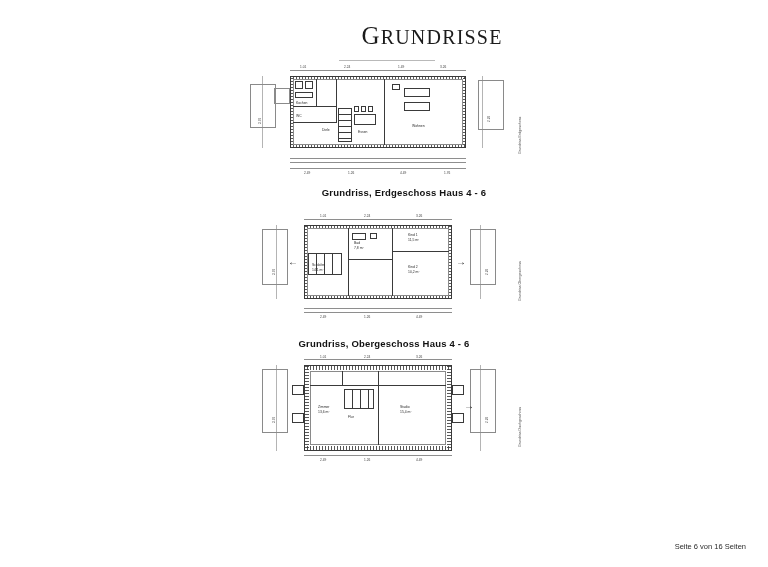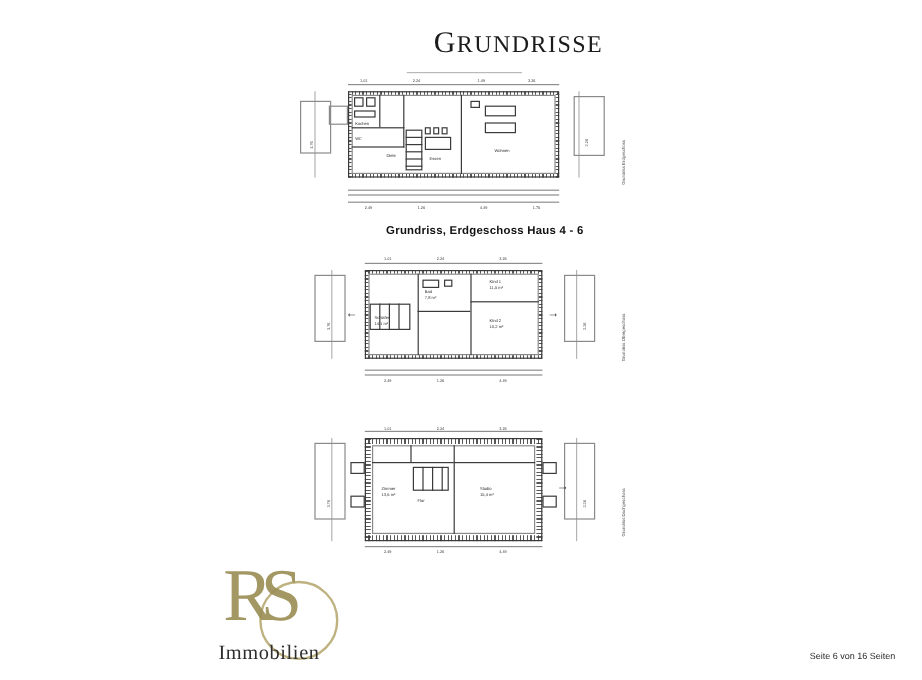--- a/index.html
+++ b/index.html
@@ -312,20 +312,21 @@
       <div class="roomtxt" style="left:176px; top:57px;">10,2 m²</div>
       <div class="roomtxt" style="left:80px; top:50px;">Schlafen</div>
       <div class="roomtxt" style="left:80px; top:55px;">14,1 m²</div>
 
       <div class="arrow" style="left:56px; top:44px;">←</div>
       <div class="arrow" style="left:224px; top:44px;">→</div>
 
       <div class="sidetxt" style="left:286px; top:88px;">Grundriss Obergeschoss</div>
     </div>
   </div>
+  <div class="caption cap-2">Grundriss, Obergeschoss Haus 4 - 6</div>
 
   <div class="plan plan-3">
     <div class="sheet">
       <div class="box" style="left:72px; top:10px; width:148px; height:86px;"></div>
       <div class="box light" style="left:78px; top:16px; width:136px; height:74px;"></div>
 
       <div class="hatch" style="left:72px; top:10px; width:148px; height:5px;"></div>
       <div class="hatch" style="left:72px; top:91px; width:148px; height:5px;"></div>
       <div class="hatch-h" style="left:72px; top:10px; width:5px; height:86px;"></div>
       <div class="hatch-h" style="left:215px; top:10px; width:5px; height:86px;"></div>
@@ -369,21 +370,16 @@
       <div class="roomtxt" style="left:168px; top:50px;">Studio</div>
       <div class="roomtxt" style="left:168px; top:55px;">15,4 m²</div>
       <div class="roomtxt" style="left:116px; top:60px;">Flur</div>
 
       <div class="arrow" style="left:232px; top:46px;">→</div>
 
       <div class="sidetxt" style="left:286px; top:92px;">Grundriss Dachgeschoss</div>
     </div>
   </div>
 
-  <div class="logo">
-    <div class="logo-ring"></div>
-    <div class="logo-mono">RS</div>
-    <div class="logo-word">Immobilien</div>
-  </div>
 
   <div class="footer">Seite 6 von 16 Seiten</div>
 
 </div>
 
 </body></html>

